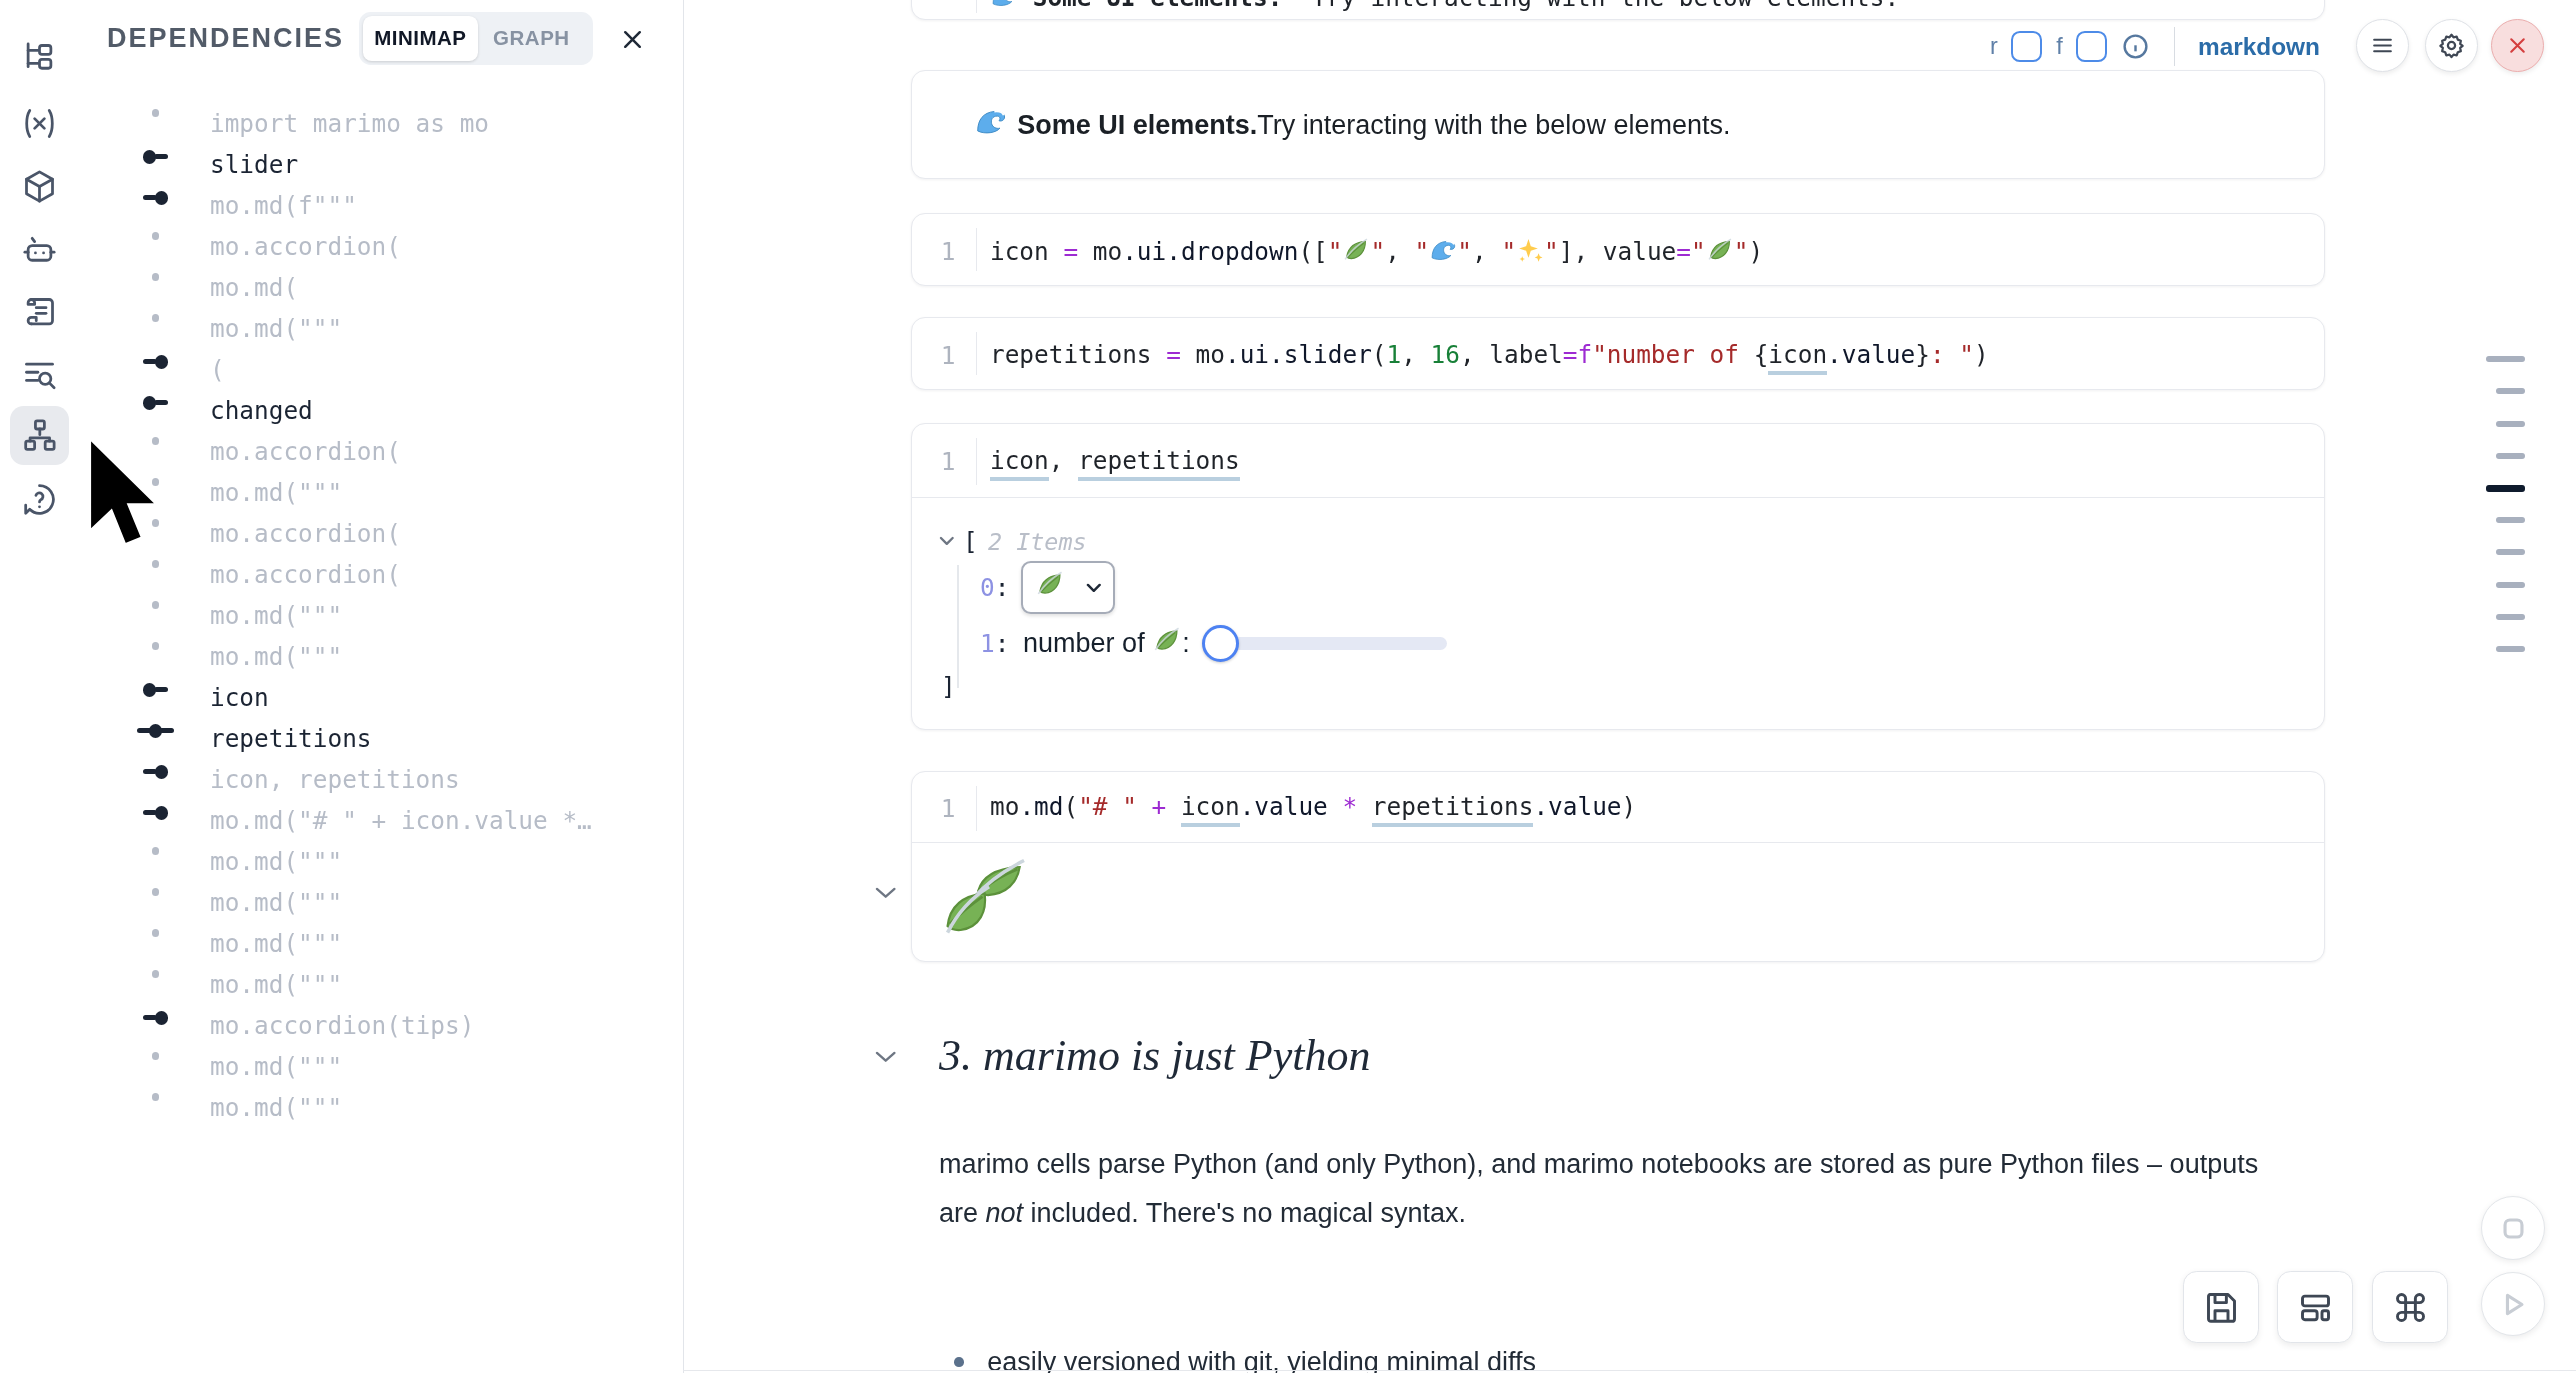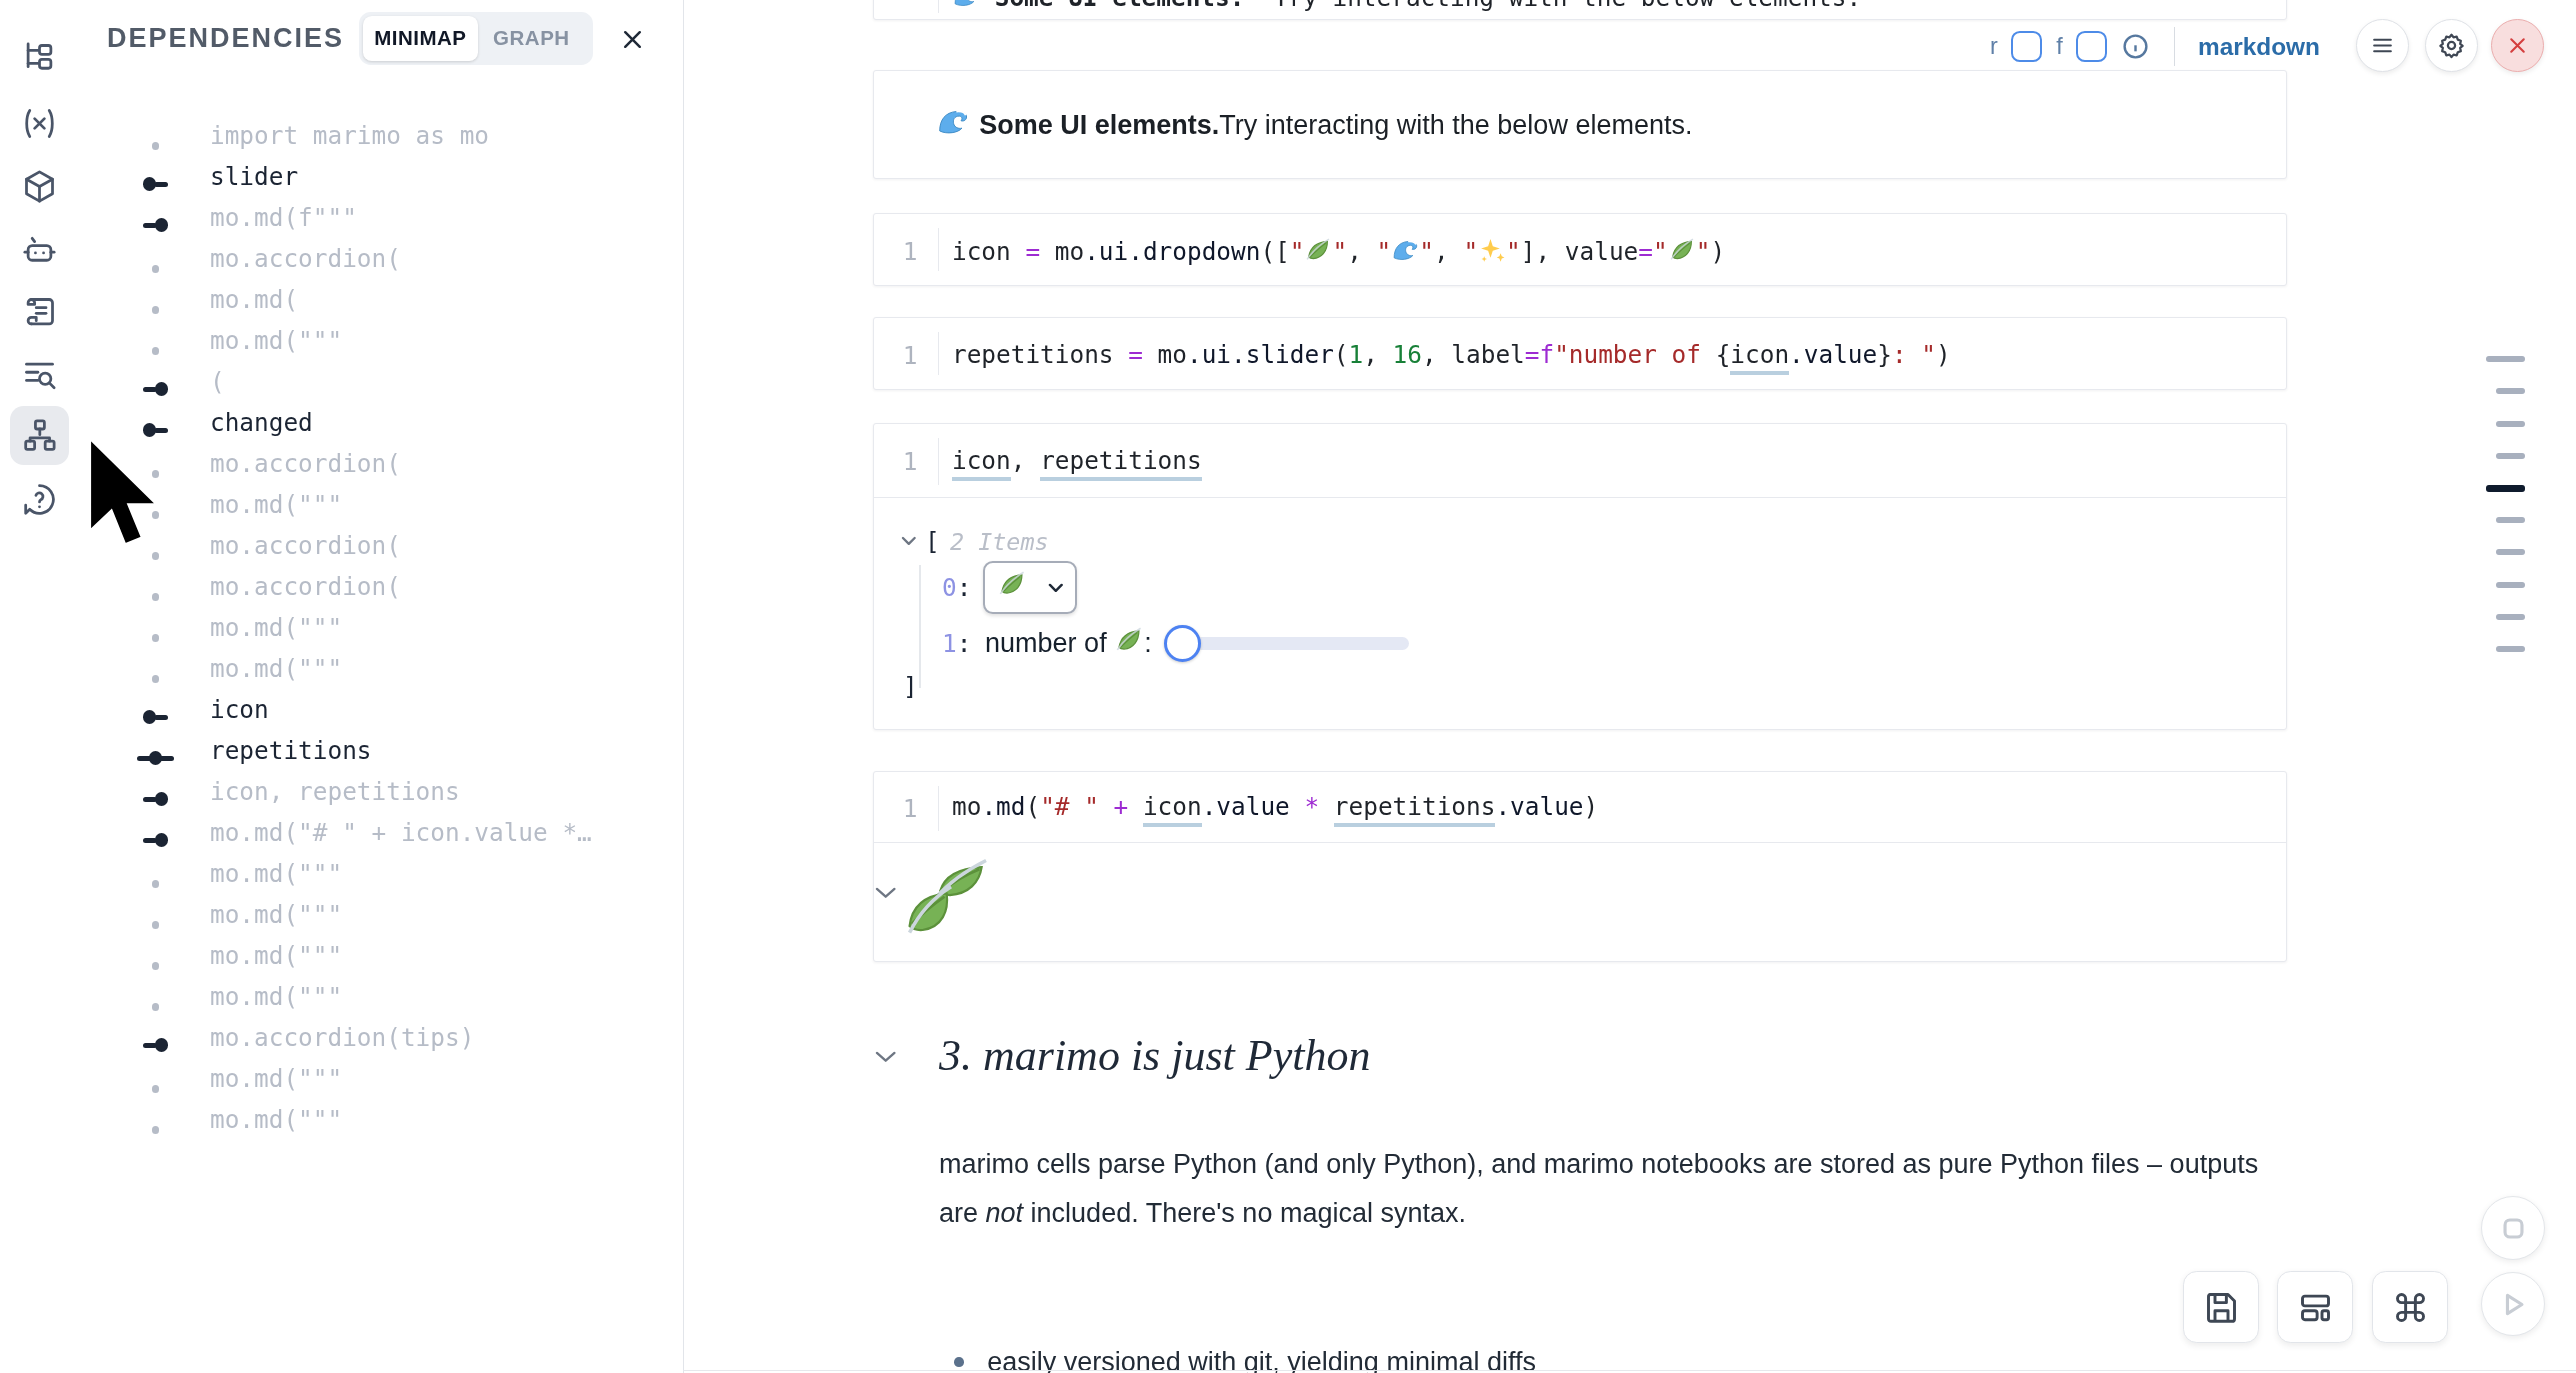--- a/index.html
+++ b/index.html
@@ -21,34 +21,34 @@
   #seg{left:280px;top:11.7px;width:234px;height:53px;background:#EEF1F5;border-radius:11.7px;
        display:flex;align-items:center;padding:0 3.9px;box-sizing:border-box;}
   .seg-tab{height:45px;border-radius:8.8px;display:flex;align-items:center;justify-content:center;
            font-size:20.5px;font-weight:bold;letter-spacing:0.5px;}
   .seg-tab.on{background:#fff;color:#111827;box-shadow:0 1px 2.9px rgba(0,0,0,.15);width:115px;}
   .seg-tab.off{color:#8792A2;width:107px;}
   #panel-close{left:537px;top:23.4px;width:33px;height:33px;display:flex;align-items:center;justify-content:center;}
   #panel-close svg{width:25px;height:25px;stroke:#1F2937;stroke-width:2.4;stroke-linecap:round;}
   
   #minimap{left:0;top:109px;width:603px;}
-  .mm-row{height:41px;display:flex;align-items:flex-end;}
+  .mm-row{height:41px;display:flex;align-items:flex-start;}
   .mm-g{width:55px;margin-left:49px;display:flex;align-items:center;justify-content:center;}
   .mbar{width:14.6px;height:4.9px;background:#1B2433;border-radius:2.9px;}
   .mbar.l{margin-right:-2.9px}.mbar.r{margin-left:-2.9px}
   .mdot{width:13.7px;height:13.7px;border-radius:50%;background:#1B2433;}
   .mdot-sm{width:7.8px;height:7.8px;border-radius:50%;background:#B6BCC7;}
   .mm-label{margin-left:27px;font-family:"DejaVu Sans Mono",monospace;font-size:24.4px;white-space:pre;}
   .mm-label.dim{color:#B6BCC7;}
   .mm-label.lit{color:#1B2433;}
   
   #cursor{left:86px;top:437px;}
   
-  .cellbox{position:absolute;left:873px;width:1414px;background:#fff;border:1px solid #E7E9EE;
-           border-radius:3px;box-shadow:0 1px 2.9px rgba(16,24,40,.06);box-sizing:border-box;overflow:hidden;}
+  .cellbox{position:absolute;left:911px;width:1414px;background:#fff;border:1px solid #E7E9EE;
+           border-radius:14px;box-shadow:0 1px 2.9px rgba(16,24,40,.06);box-sizing:border-box;overflow:hidden;}
   .gutter-line{position:absolute;left:64px;top:13.7px;bottom:13.7px;width:1px;background:#E7E9EE;}
   .lnum{position:absolute;left:21.5px;width:29px;text-align:center;color:#AEB4BF;font-size:24.4px;}
   .codeline{position:absolute;left:78px;font-size:24.4px;color:#1F2329;white-space:pre;}
   .tk-o{color:#9D2BD2;}
   .tk-f{color:#0f172a;}
   .tk-s{color:#A52A2A;}
   .tk-n{color:#188038;}
   .tk-b{font-weight:bold;}
   .tk-u{border-bottom:4.9px solid #B9CFDF;padding-bottom:2.9px;}
   .emw{display:inline-block;vertical-align:-0.17em;}

